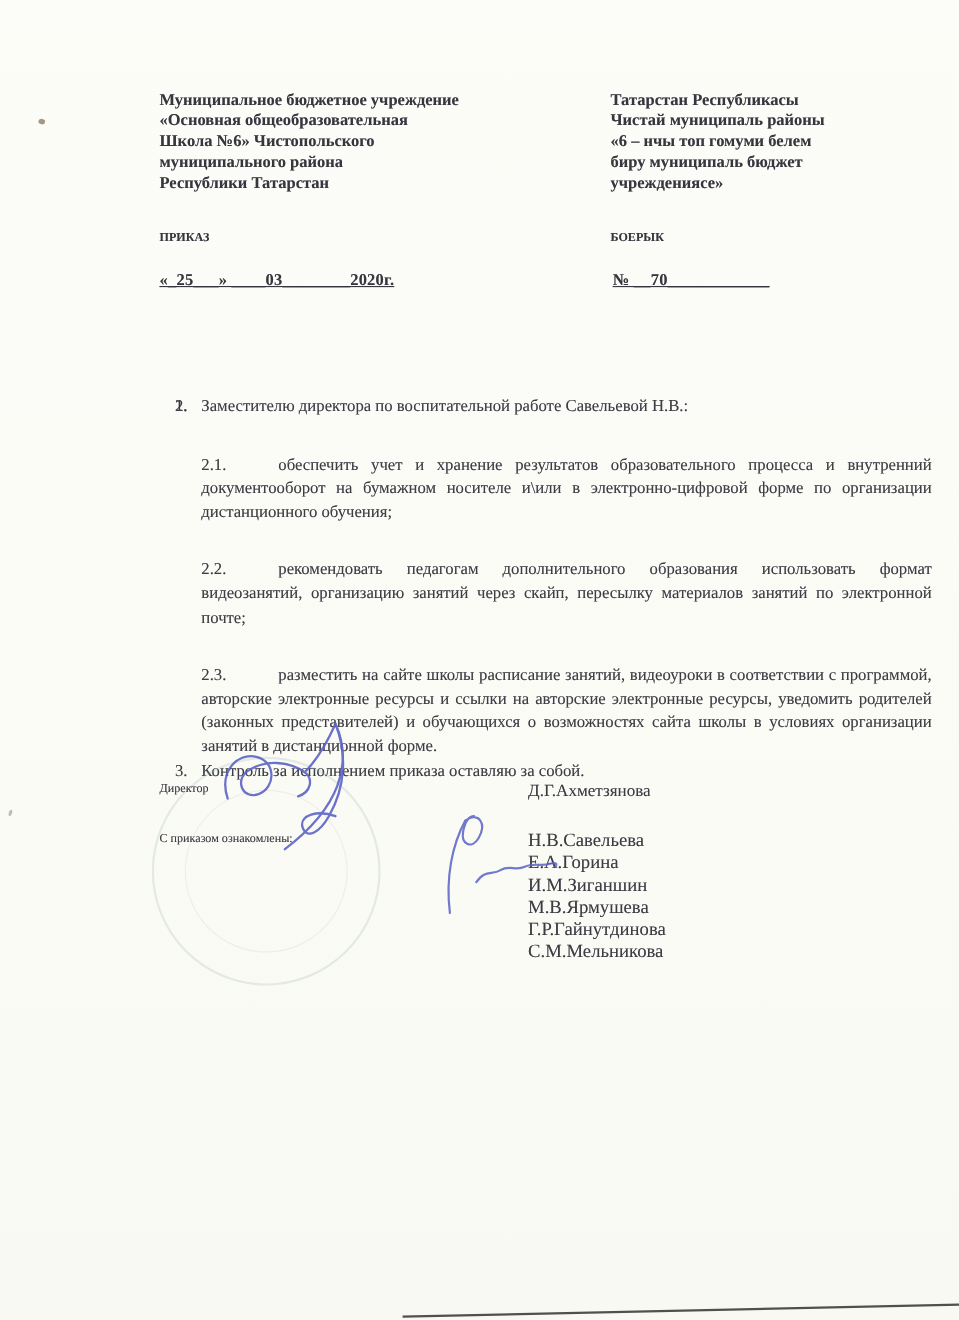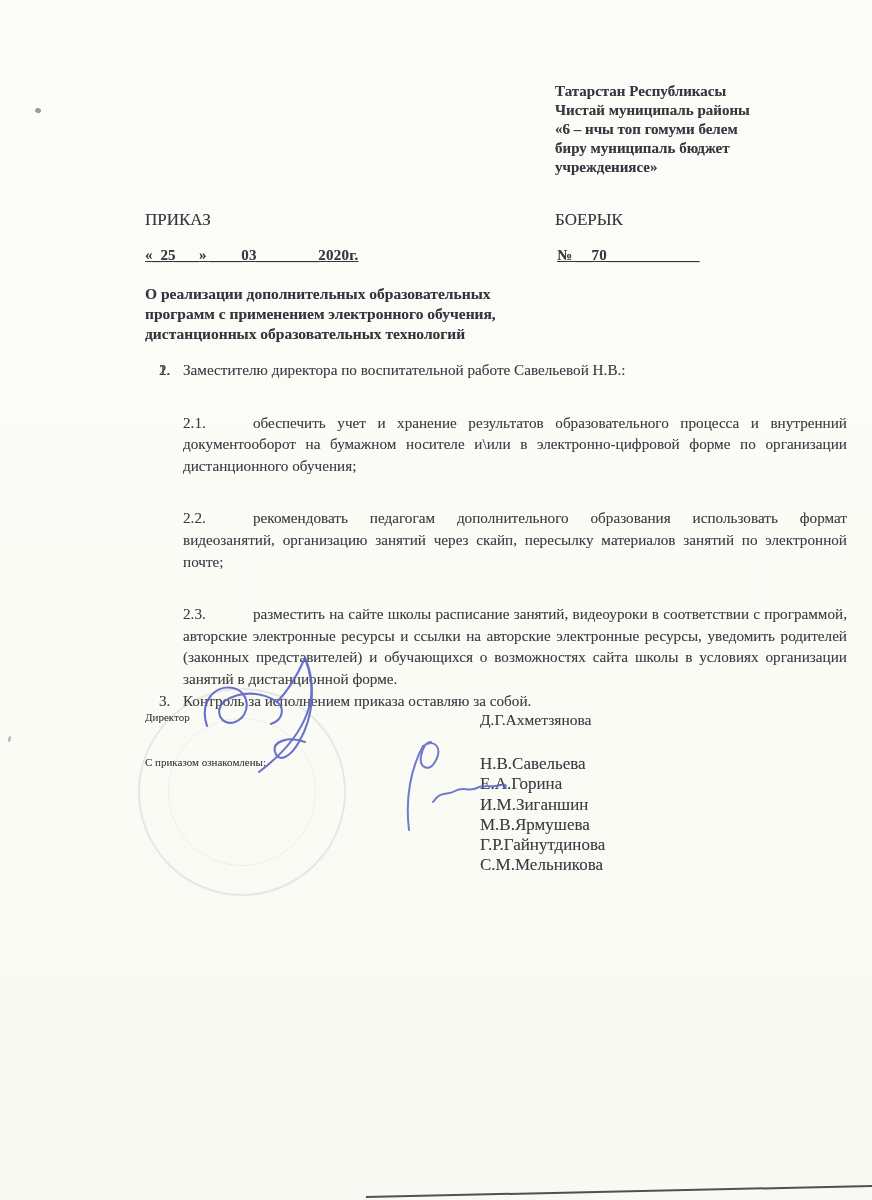--- a/index.html
+++ b/index.html
@@ -7,21 +7,21 @@
     position:relative; width:872px; height:1200px; margin:0 auto;
     background:linear-gradient(180deg,#fcfcf8 0%,#fbfbf6 60%,#f9f9f3 100%);
     font-family:"Liberation Serif","DejaVu Serif",serif;
     color:#3c3c44; overflow:hidden;
     text-shadow:0 0 0.5px rgba(70,70,80,0.4);
   }
   .hdr { position:absolute; top:82px; font-weight:bold; font-size:15px; line-height:19px; color:#36363f; }
   .hdr-left  { left:145px; width:410px; }
   .hdr-right { left:555px; width:300px; }
   .hdr span { display:block; }
-  .order-label { position:absolute; top:210px; font-weight:normal; font-size:17px; color:#36363f; }
+  .order-label { position:absolute; top:210px; font-weight:bold; font-size:11px; color:#36363f; }
   .lbl-ru { left:145px; } .lbl-tt { left:555px; }
   .order-num { position:absolute; top:247px; font-weight:bold; font-size:15px; color:#36363f; letter-spacing:0.2px;text-decoration:underline; }
   .date-line { left:145px; } .num-line { left:557px; }
   .title { position:absolute; top:284px; left:145px; width:520px; font-weight:bold; font-size:15.5px; line-height:20.2px; color:#34343e; }
   .title span { display:block; }
   .list { position:absolute; top:359px; left:145px; width:702px; font-size:15.2px; line-height:21.6px; text-align:justify; color:#3d3d45; }
   .item { position:relative; padding-left:38px; margin:0; }
   .item .num { position:absolute; left:14px; top:0; }
   .item .subnum { display:inline-block; width:70px;margin-top:31px; }
   .sig-label { position:absolute; left:145px; font-size:11px; }
@@ -43,39 +43,41 @@
   .sig-ack { left:393px; top:736px; }
   .speck1 { position:absolute; left:35px; top:108px; width:6px; height:5px; background:rgba(140,118,95,0.75); border-radius:60% 40% 55% 45%; transform:rotate(20deg); }
   .speck2 { position:absolute; left:8px; top:736px; width:3px; height:6px; background:rgba(110,110,120,0.45); border-radius:50%; transform:rotate(15deg); }
   .scan-edge { position:absolute; left:0; bottom:0; width:872px; height:18px; }
 </style>
 </head>
 <body>
 
 <div class="paper">
 
+  <div class="hdr hdr-left">
+    <span>Муниципальное бюджетное учреждение</span>
+    <span>«Основная общеобразовательная</span>
+    <span>Школа №6» Чистопольского</span>
+    <span>муниципального района</span>
+    <span>Республики Татарстан</span>
+  </div>
   <div class="hdr hdr-right">
     <span>Татарстан Республикасы</span>
     <span>Чистай муниципаль районы</span>
     <span>«6 – нчы топ гомуми белем</span>
     <span>биру муниципаль бюджет</span>
     <span>учреждениясе»</span>
   </div>
 
   <div class="order-label lbl-ru">ПРИКАЗ</div>
   <div class="order-label lbl-tt">БОЕРЫК</div>
 
   <div class="order-num date-line">«_25___» ____03________2020г.</div>
   <div class="order-num num-line">№ __70____________</div>
 
-  <div class="title">
-    <span>О реализации дополнительных образовательных</span>
-    <span>программ с применением электронного обучения,</span>
-    <span>дистанционных образовательных технологий</span>
-  </div>
 
   <div class="list">
     <div class="item">
       <span class="num">1.</span>
     </div>
     <div class="item">
       <span class="num">2.</span>
       <span>Заместителю директора по воспитательной работе Савельевой Н.В.:</span>
     </div>
     <div class="item">

